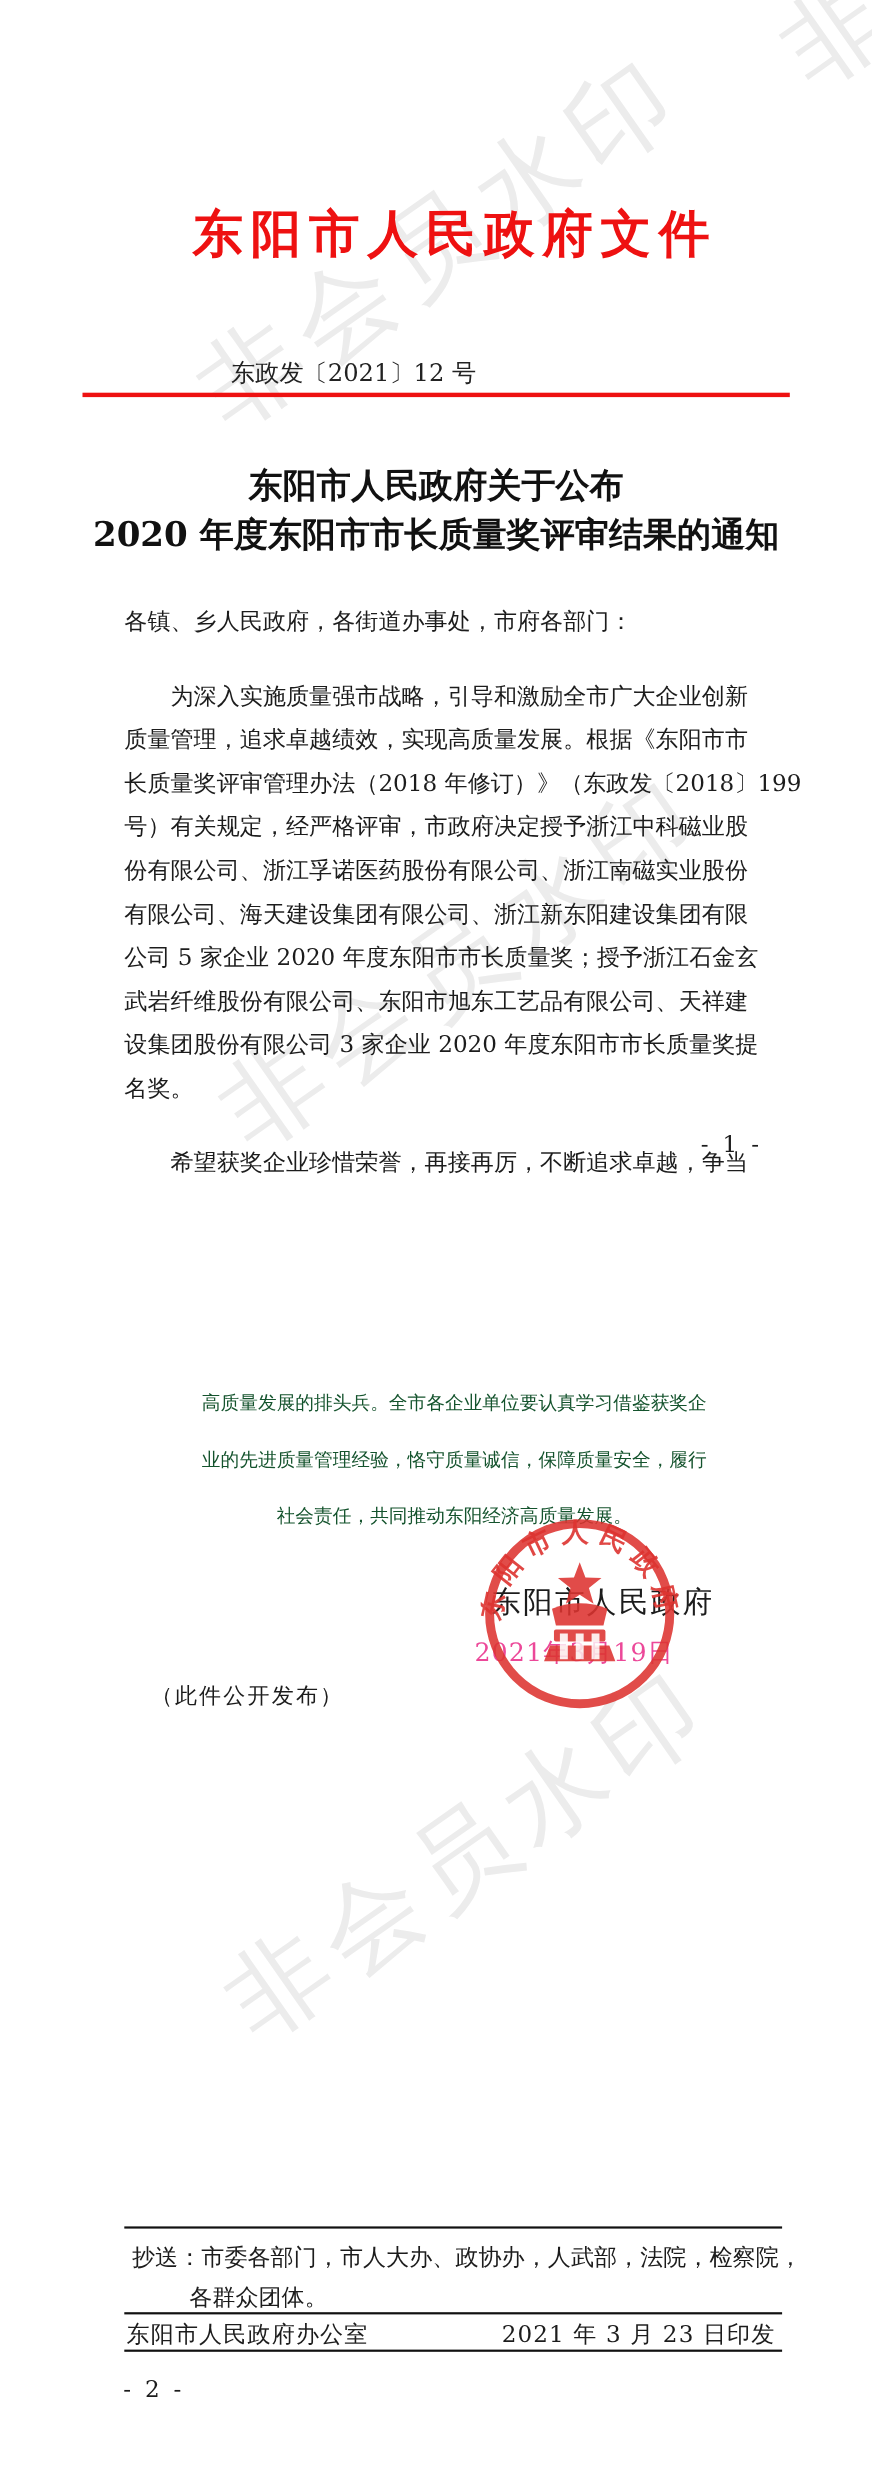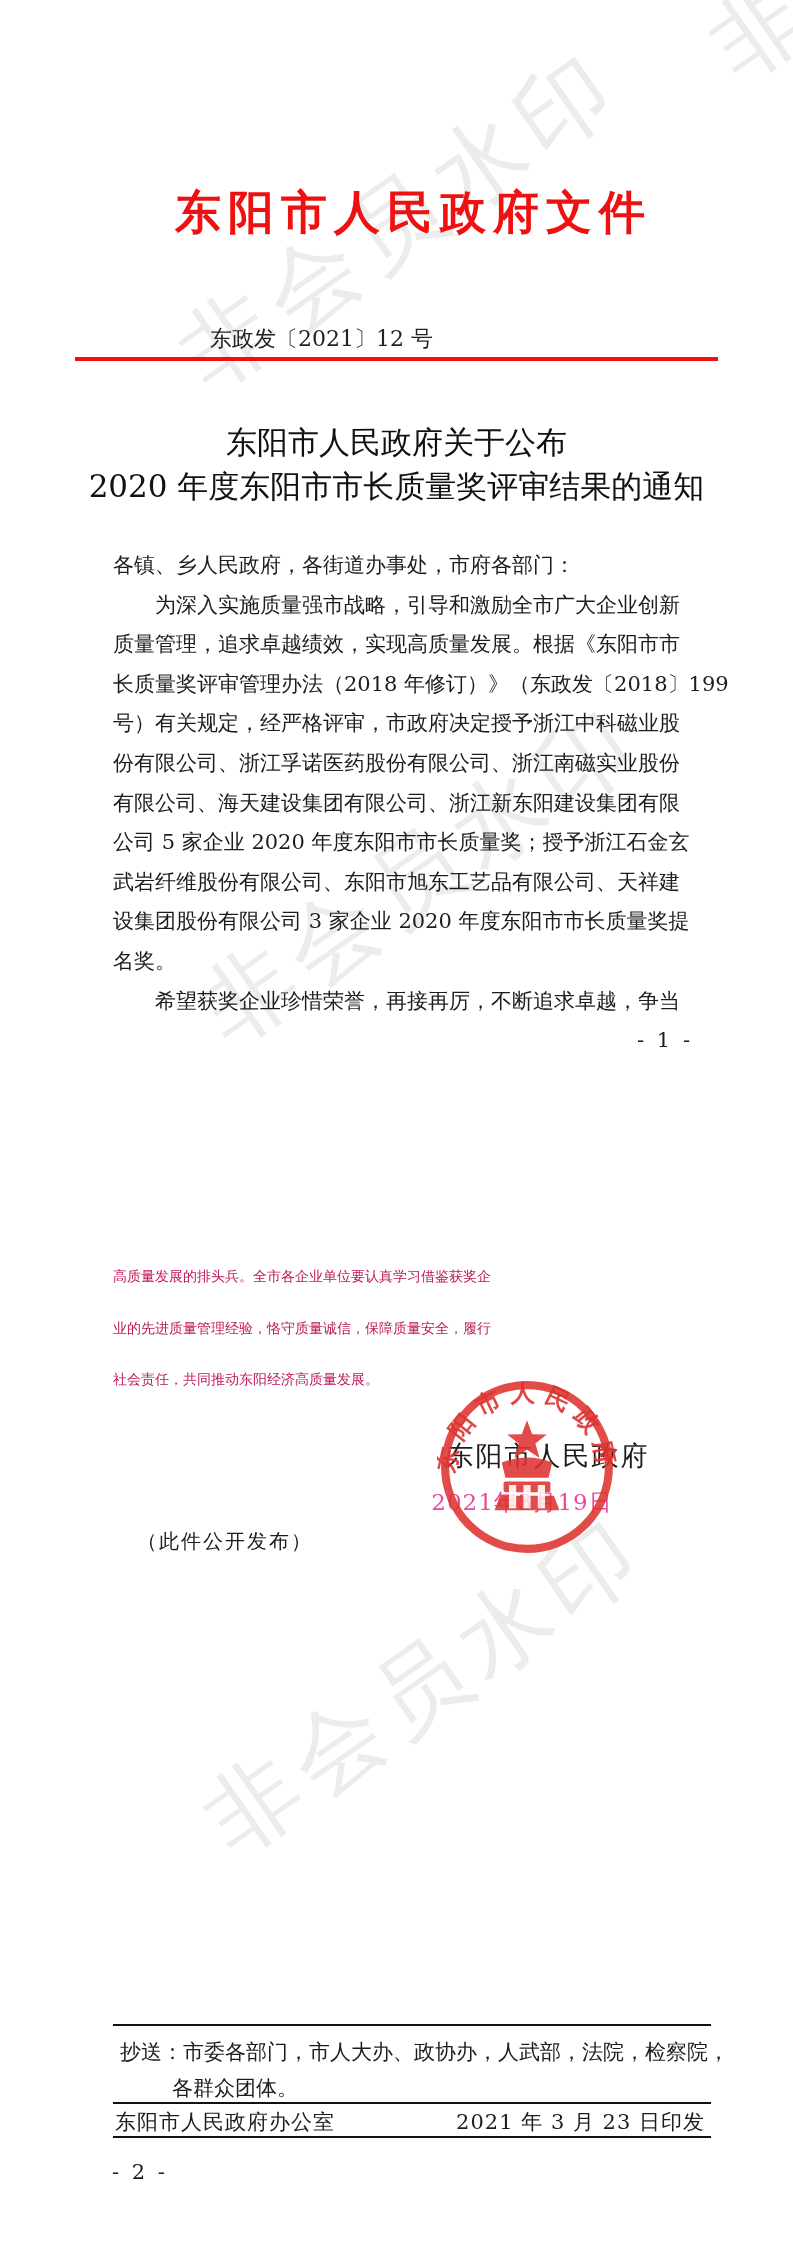--- a/index.html
+++ b/index.html
@@ -45,43 +45,44 @@
     position:absolute;z-index:1;
     left:75px;top:357px;
     width:643px;height:4px;
     background:#ee1111;
   }
   
   .doc-title{
     position:absolute;z-index:1;
     left:0;top:420px;width:793px;
     text-align:center;
-    font-weight:normal;
+    font-weight:bold;
     font-size:31px;
     line-height:44px;
     color:#111;
   }
   
   .body-p1{
     position:absolute;z-index:1;
     left:113px;top:546px;width:600px;
     font-size:21px;
     line-height:39.6px;
     color:#1c1c1c;
     white-space:nowrap;
   }
   .body-p2{
     position:absolute;z-index:1;
     left:113px;top:1251px;width:600px;
-    font-size:14px;
+    font-size:17px;
     line-height:51.5px;
-    color:#be185d;
-    white-space:nowrap;
-  }
-  .indent{ text-indent:42px; }
+    color:#14532d;
+    white-space:nowrap;
+    text-align:center;
+  }
+  .indent{ text-indent:42px;margin-top:28px; }
   .page-num-1{
     position:absolute;z-index:1;
     top:1028px;right:100px;
     font-size:21px;letter-spacing:3px;
   }
   .page-num-2{
     position:absolute;z-index:1;
     top:2160px;left:112px;
     font-size:21px;letter-spacing:3px;
   }

